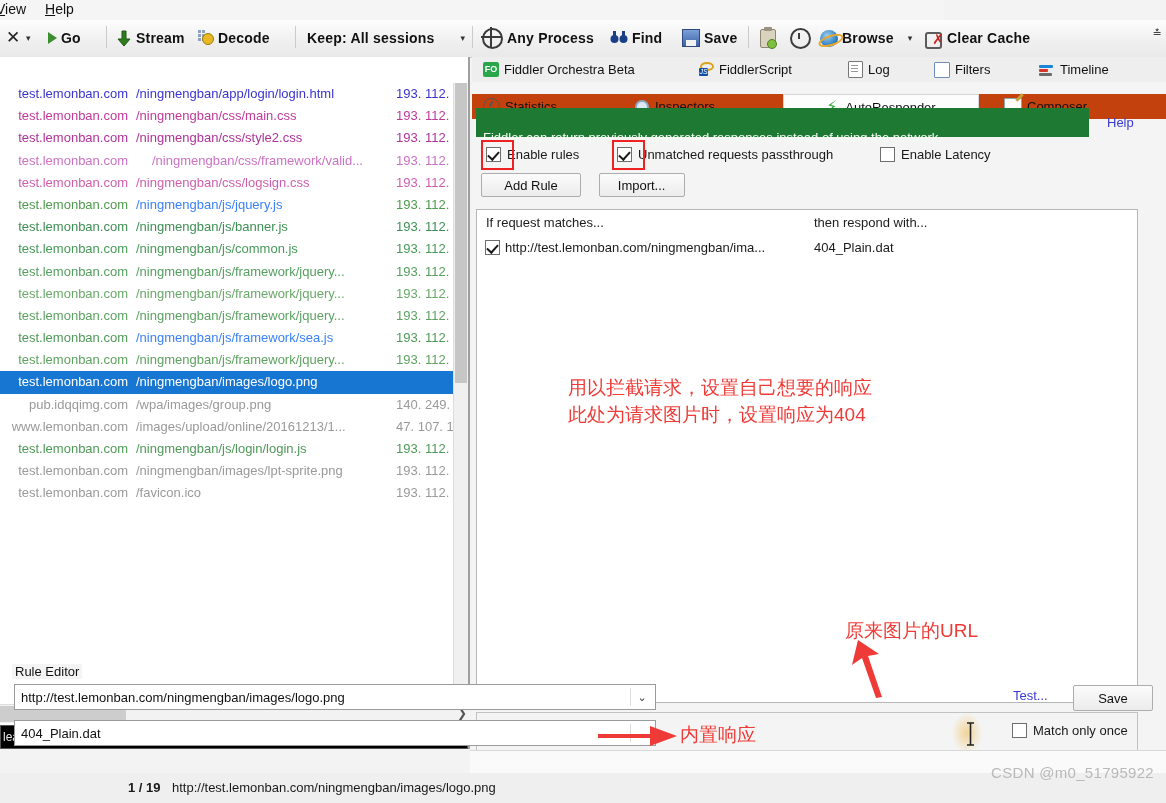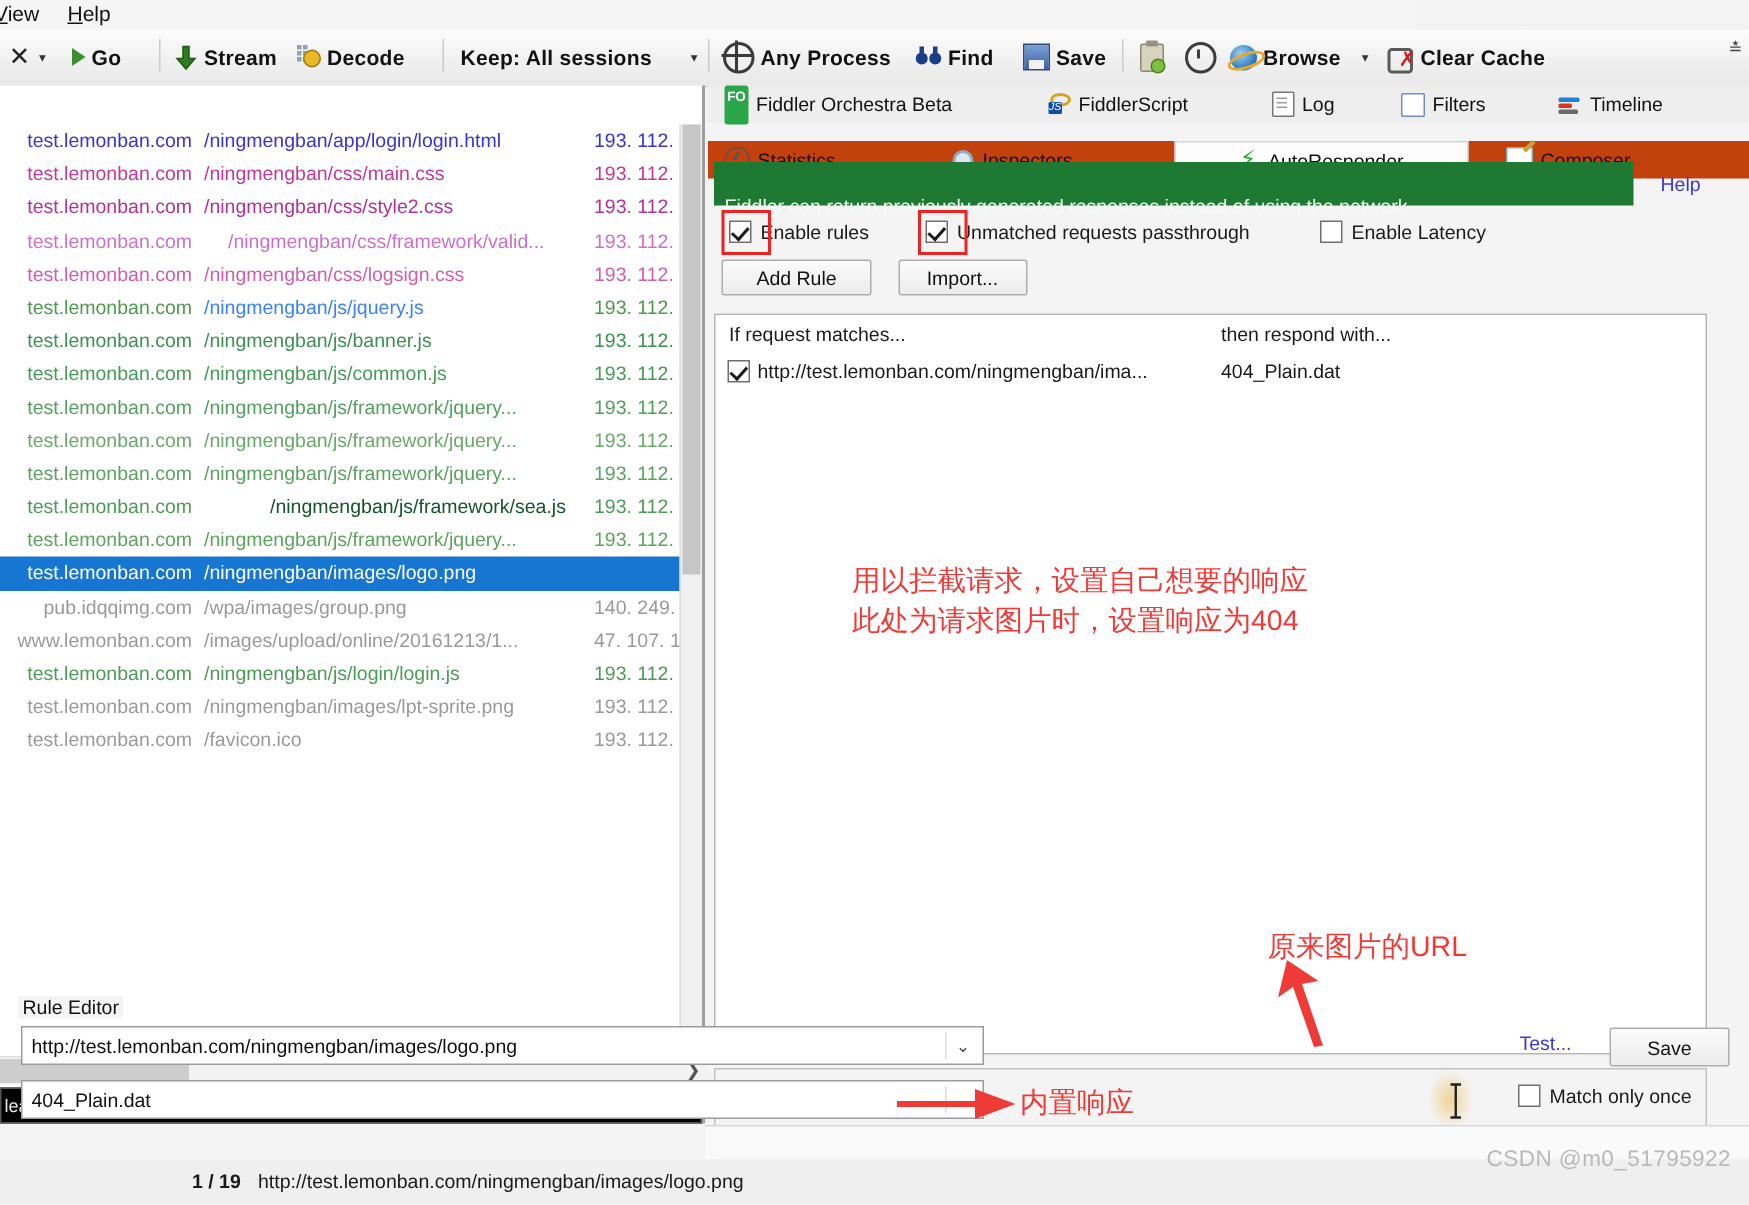--- a/index.html
+++ b/index.html
@@ -84,21 +84,21 @@
   #right{position:absolute;left:472px;top:57px;width:694px;height:692px;background:#f4f4f4;}
 
   .tabrow{position:absolute;left:0;width:694px;height:25px;}
   .tabrow.r1{top:0;background:#eeeeee;}
   .tabrow.r2{top:37px;background:#c2410c;}
   .tab{position:absolute;top:0;height:25px;display:flex;align-items:center;gap:5px;
        padding:0 7px;font-size:13px;color:#111;white-space:nowrap;box-sizing:border-box;}
   .tab.active{background:#fdfdfd;border-top:1px solid #d6d6d6;
       border-left:1px solid #d6d6d6;border-right:1px solid #d6d6d6;}
 
-  .ic-fo{width:16px;height:26px;background:#2aa64a;color:#fff;font-size:9px;font-weight:bold;
+  .ic-fo{width:16px;height:15px;background:#2aa64a;color:#fff;font-size:9px;font-weight:bold;
      line-height:15px;text-align:center;border-radius:2px;}
   .ic-script{width:16px;height:15px;position:relative;}
   .ic-script .sc1{position:absolute;left:2px;top:0;width:10px;height:5px;border:2px solid #d8a41b;border-radius:50%;}
   .ic-script .sc2{position:absolute;left:1px;top:6px;width:9px;height:8px;background:#0f4fa8;color:#fff;font-size:7px;line-height:8px;text-align:center;border-radius:1px;}
   .ic-log{width:13px;height:15px;border:1.5px solid #777;background:#fff;border-radius:1px;position:relative;}
   .ic-log:after{content:"";position:absolute;left:2px;top:3px;width:7px;height:1px;background:#999;box-shadow:0 3px 0 #999,0 6px 0 #999;}
   .ic-filters{width:14px;height:14px;border:1.5px solid #6f8fbf;background:#fff;border-radius:1px;}
   .ic-timeline{width:16px;height:14px;position:relative;}
   .ic-timeline i{position:absolute;left:0;height:3px;border-radius:1px;display:block;}
   .ic-stats{width:15px;height:15px;border:1.5px solid #555;border-radius:50%;position:relative;}
@@ -311,21 +311,21 @@
         <span class="url" style="color: rgb(106, 169, 106);">/ningmengban/js/framework/jquery...</span>
         <span class="ip" style="color: rgb(106, 169, 106);">193. 112. 1</span>
       </div>
       <div class="srow">
         <span class="host" style="color: rgb(92, 162, 98);">test.lemonban.com</span>
         <span class="url" style="color: rgb(92, 162, 98);">/ningmengban/js/framework/jquery...</span>
         <span class="ip" style="color: rgb(92, 162, 98);">193. 112. 1</span>
       </div>
       <div class="srow">
         <span class="host" style="color: rgb(79, 154, 88);">test.lemonban.com</span>
-        <span class="url" style="color: #14532d; margin-left: 44px;">/ningmengban/js/framework/sea.js</span>
+        <span class="url" style="color: #3b82f6;">/ningmengban/js/framework/sea.js</span>
         <span class="ip" style="color: rgb(79, 154, 88);">193. 112. 1</span>
       </div>
       <div class="srow">
         <span class="host" style="color: rgb(94, 163, 95);">test.lemonban.com</span>
         <span class="url" style="color: rgb(94, 163, 95);">/ningmengban/js/framework/jquery...</span>
         <span class="ip" style="color: rgb(94, 163, 95);">193. 112. 1</span>
       </div>
       <div class="srow sel">
         <span class="host" style="color: rgb(255, 255, 255);">test.lemonban.com</span>
         <span class="url" style="color: rgb(255, 255, 255);">/ningmengban/images/logo.png</span>

